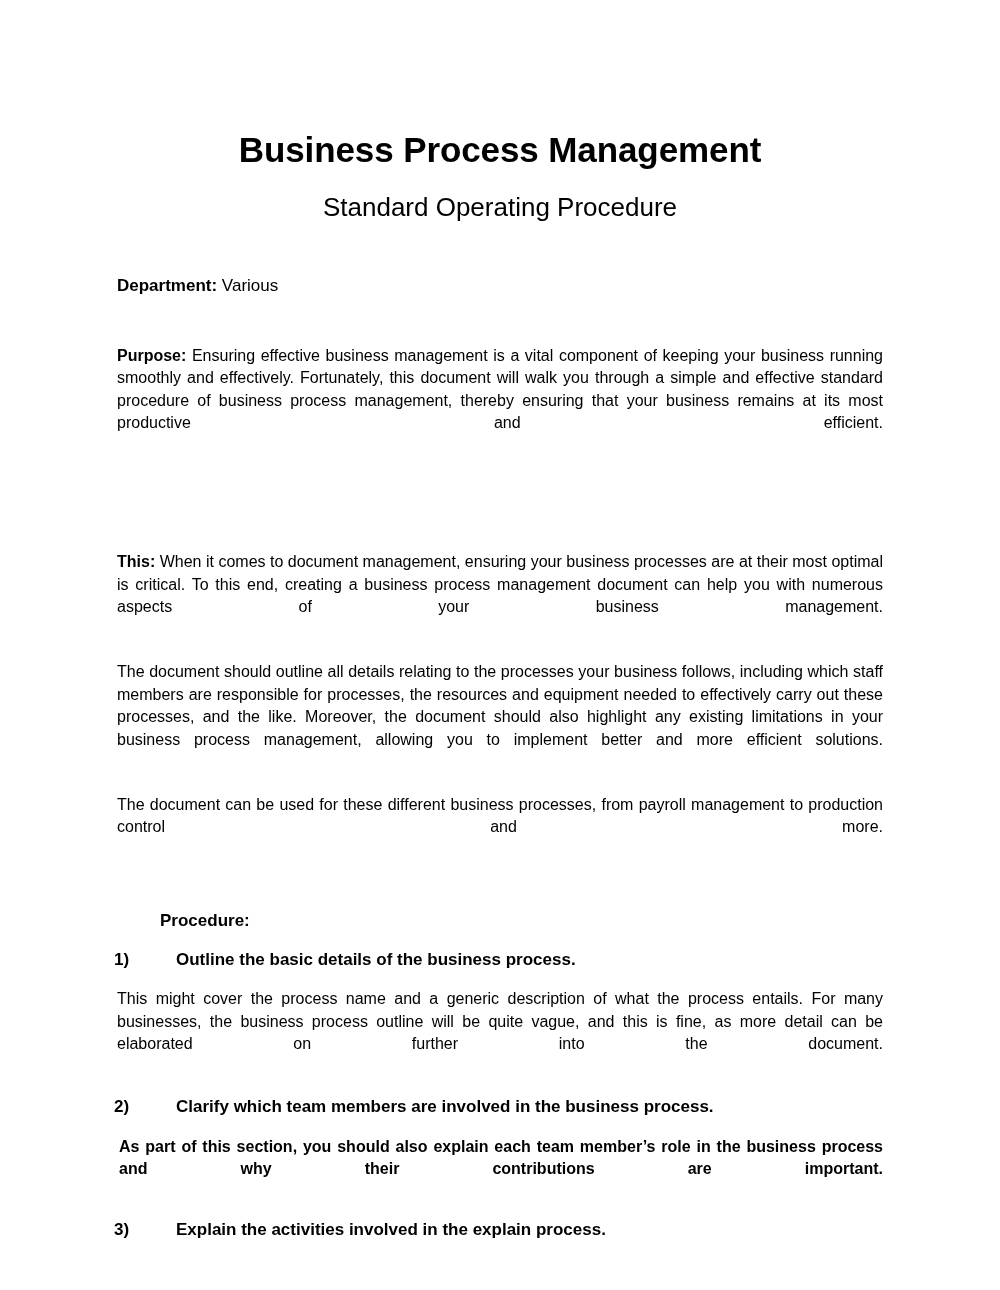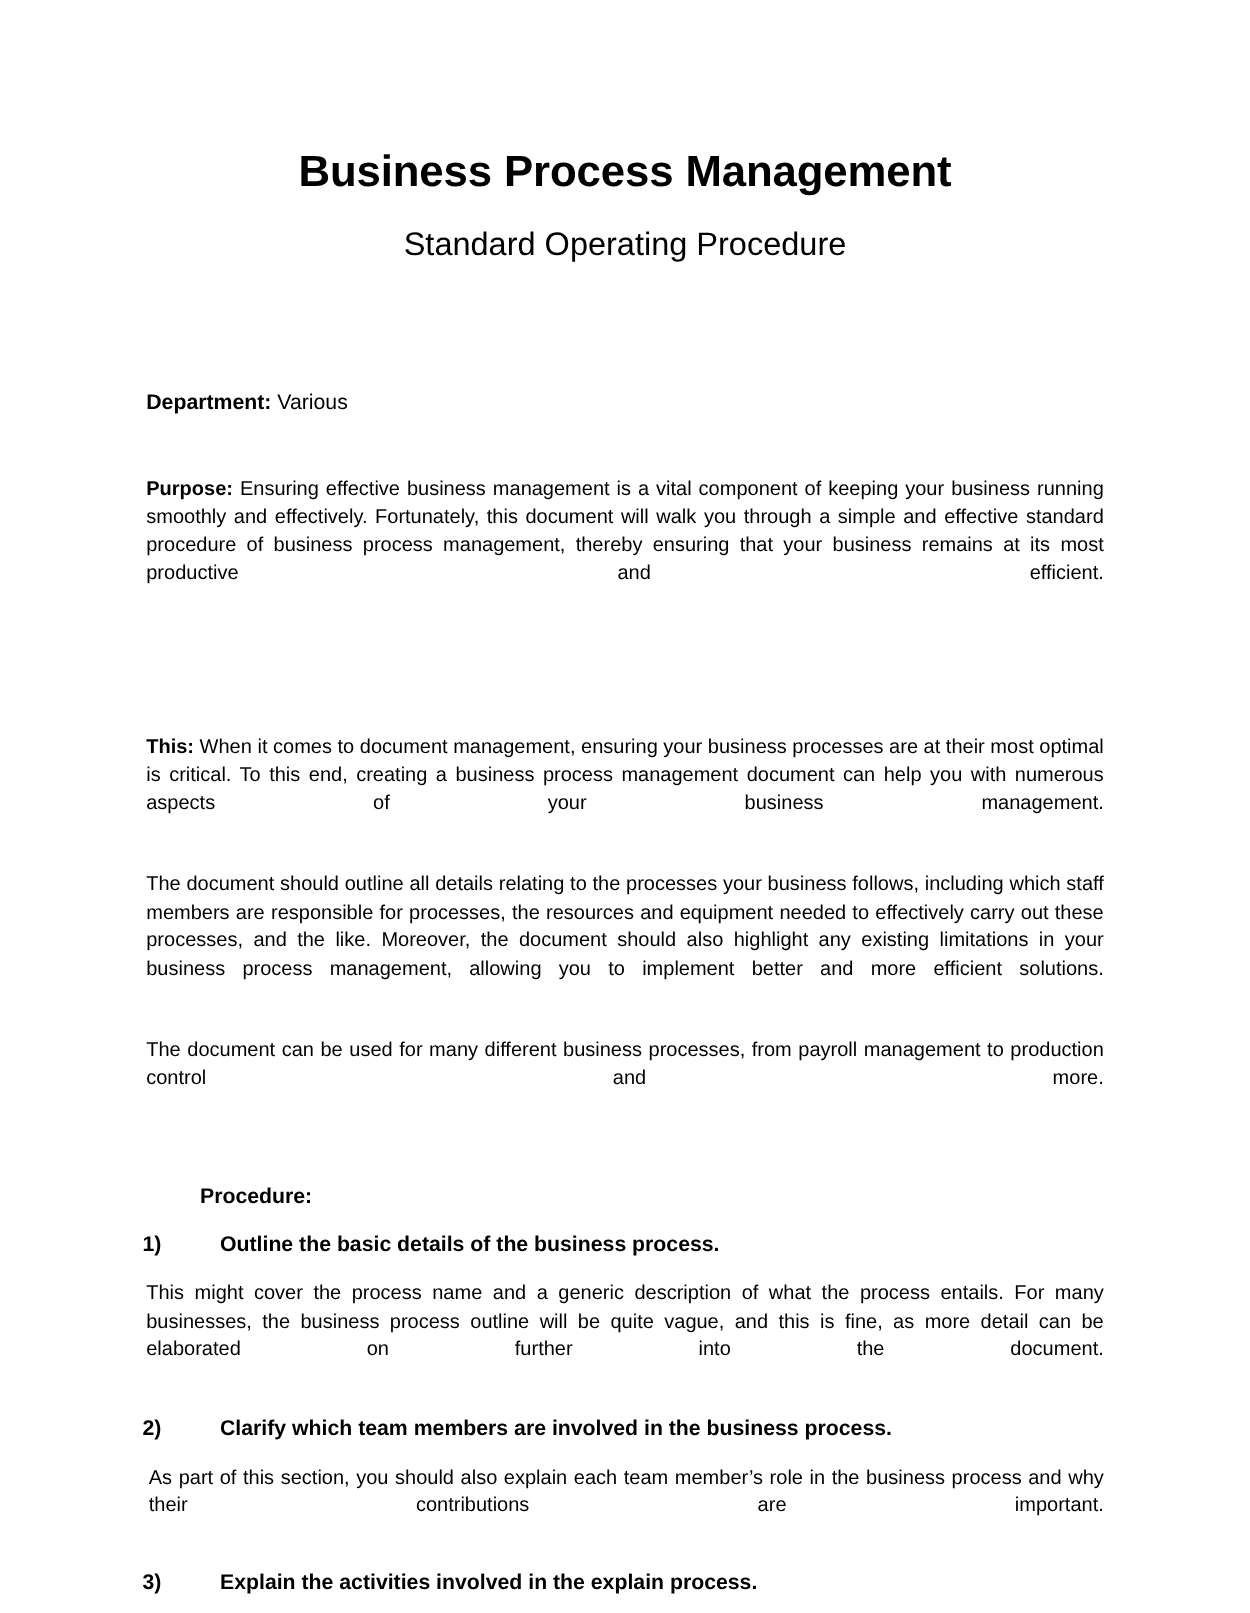--- a/index.html
+++ b/index.html
@@ -21,21 +21,21 @@
     position: relative;
     width: 1000px;
     height: 1290px;
     background: #ffffff;
     box-sizing: border-box;
   }
 
   .content {
     position: absolute;
     left: 117px;
-    top: 4px;
+    top: 16px;
     width: 766px; 
   }
 
   
   .doc-title {
     margin: 0;
     padding-top: 112px;
     font-size: 35px;
     font-weight: bold;
     line-height: 44px;
@@ -49,21 +49,20 @@
     font-weight: normal;
     line-height: 32px;
     text-align: center;
   }
 
   
   .field-block {
     font-size: 17px;
     line-height: 22.5px;
     text-align: left;
-    margin-top: 48px;
   }
   .para {
     font-size: 16px;
     line-height: 22.5px;
     text-align: justify;
     text-justify: inter-word;
     margin: 0;
   }
   .lbl {
     font-weight: bold;
@@ -103,20 +102,21 @@
     flex: 0 0 62px;
     font-weight: bold;
   }
   .numbered-item .item-text {
     flex: 1 1 auto;
     font-weight: bold;
   }
 
   .para-indent-1 {
     padding-left: 2px;
+    font-weight: bold;
   }
 
   
   .para::after {
     content: "";
     display: inline-block;
     width: 100%;
   }
 </style>
 </head>
@@ -146,21 +146,21 @@
     <div class="gap-after-freq"></div>
 
     <p class="para"><span class="lbl">This:</span> <span>When it comes to document management, ensuring your business processes are at their most optimal is critical. To this end, creating a business process management document can help you with numerous aspects of your business management.</span></p>
 
     <div class="gap-after-scope"></div>
 
     <p class="para">The document should outline all details relating to the processes your business follows, including which staff members are responsible for processes, the resources and equipment needed to effectively carry out these processes, and the like. Moreover, the document should also highlight any existing limitations in your business process management, allowing you to implement better and more efficient solutions.</p>
 
     <div class="gap-after-outline"></div>
 
-    <p class="para">The document can be used for many different business processes, from payroll management to production control and more.</p>
+    <p class="para">The document can be used for these different business processes, from payroll management to production control and more.</p>
 
     <div class="gap-before-procedure"></div>
 
     <div class="procedure-heading">Procedure:</div>
 
     <div class="gap-after-procedure"></div>
 
     <div class="numbered-item">
       <span class="num">1)</span>
       <span class="item-text">Outline the basic details of the business process.</span>

